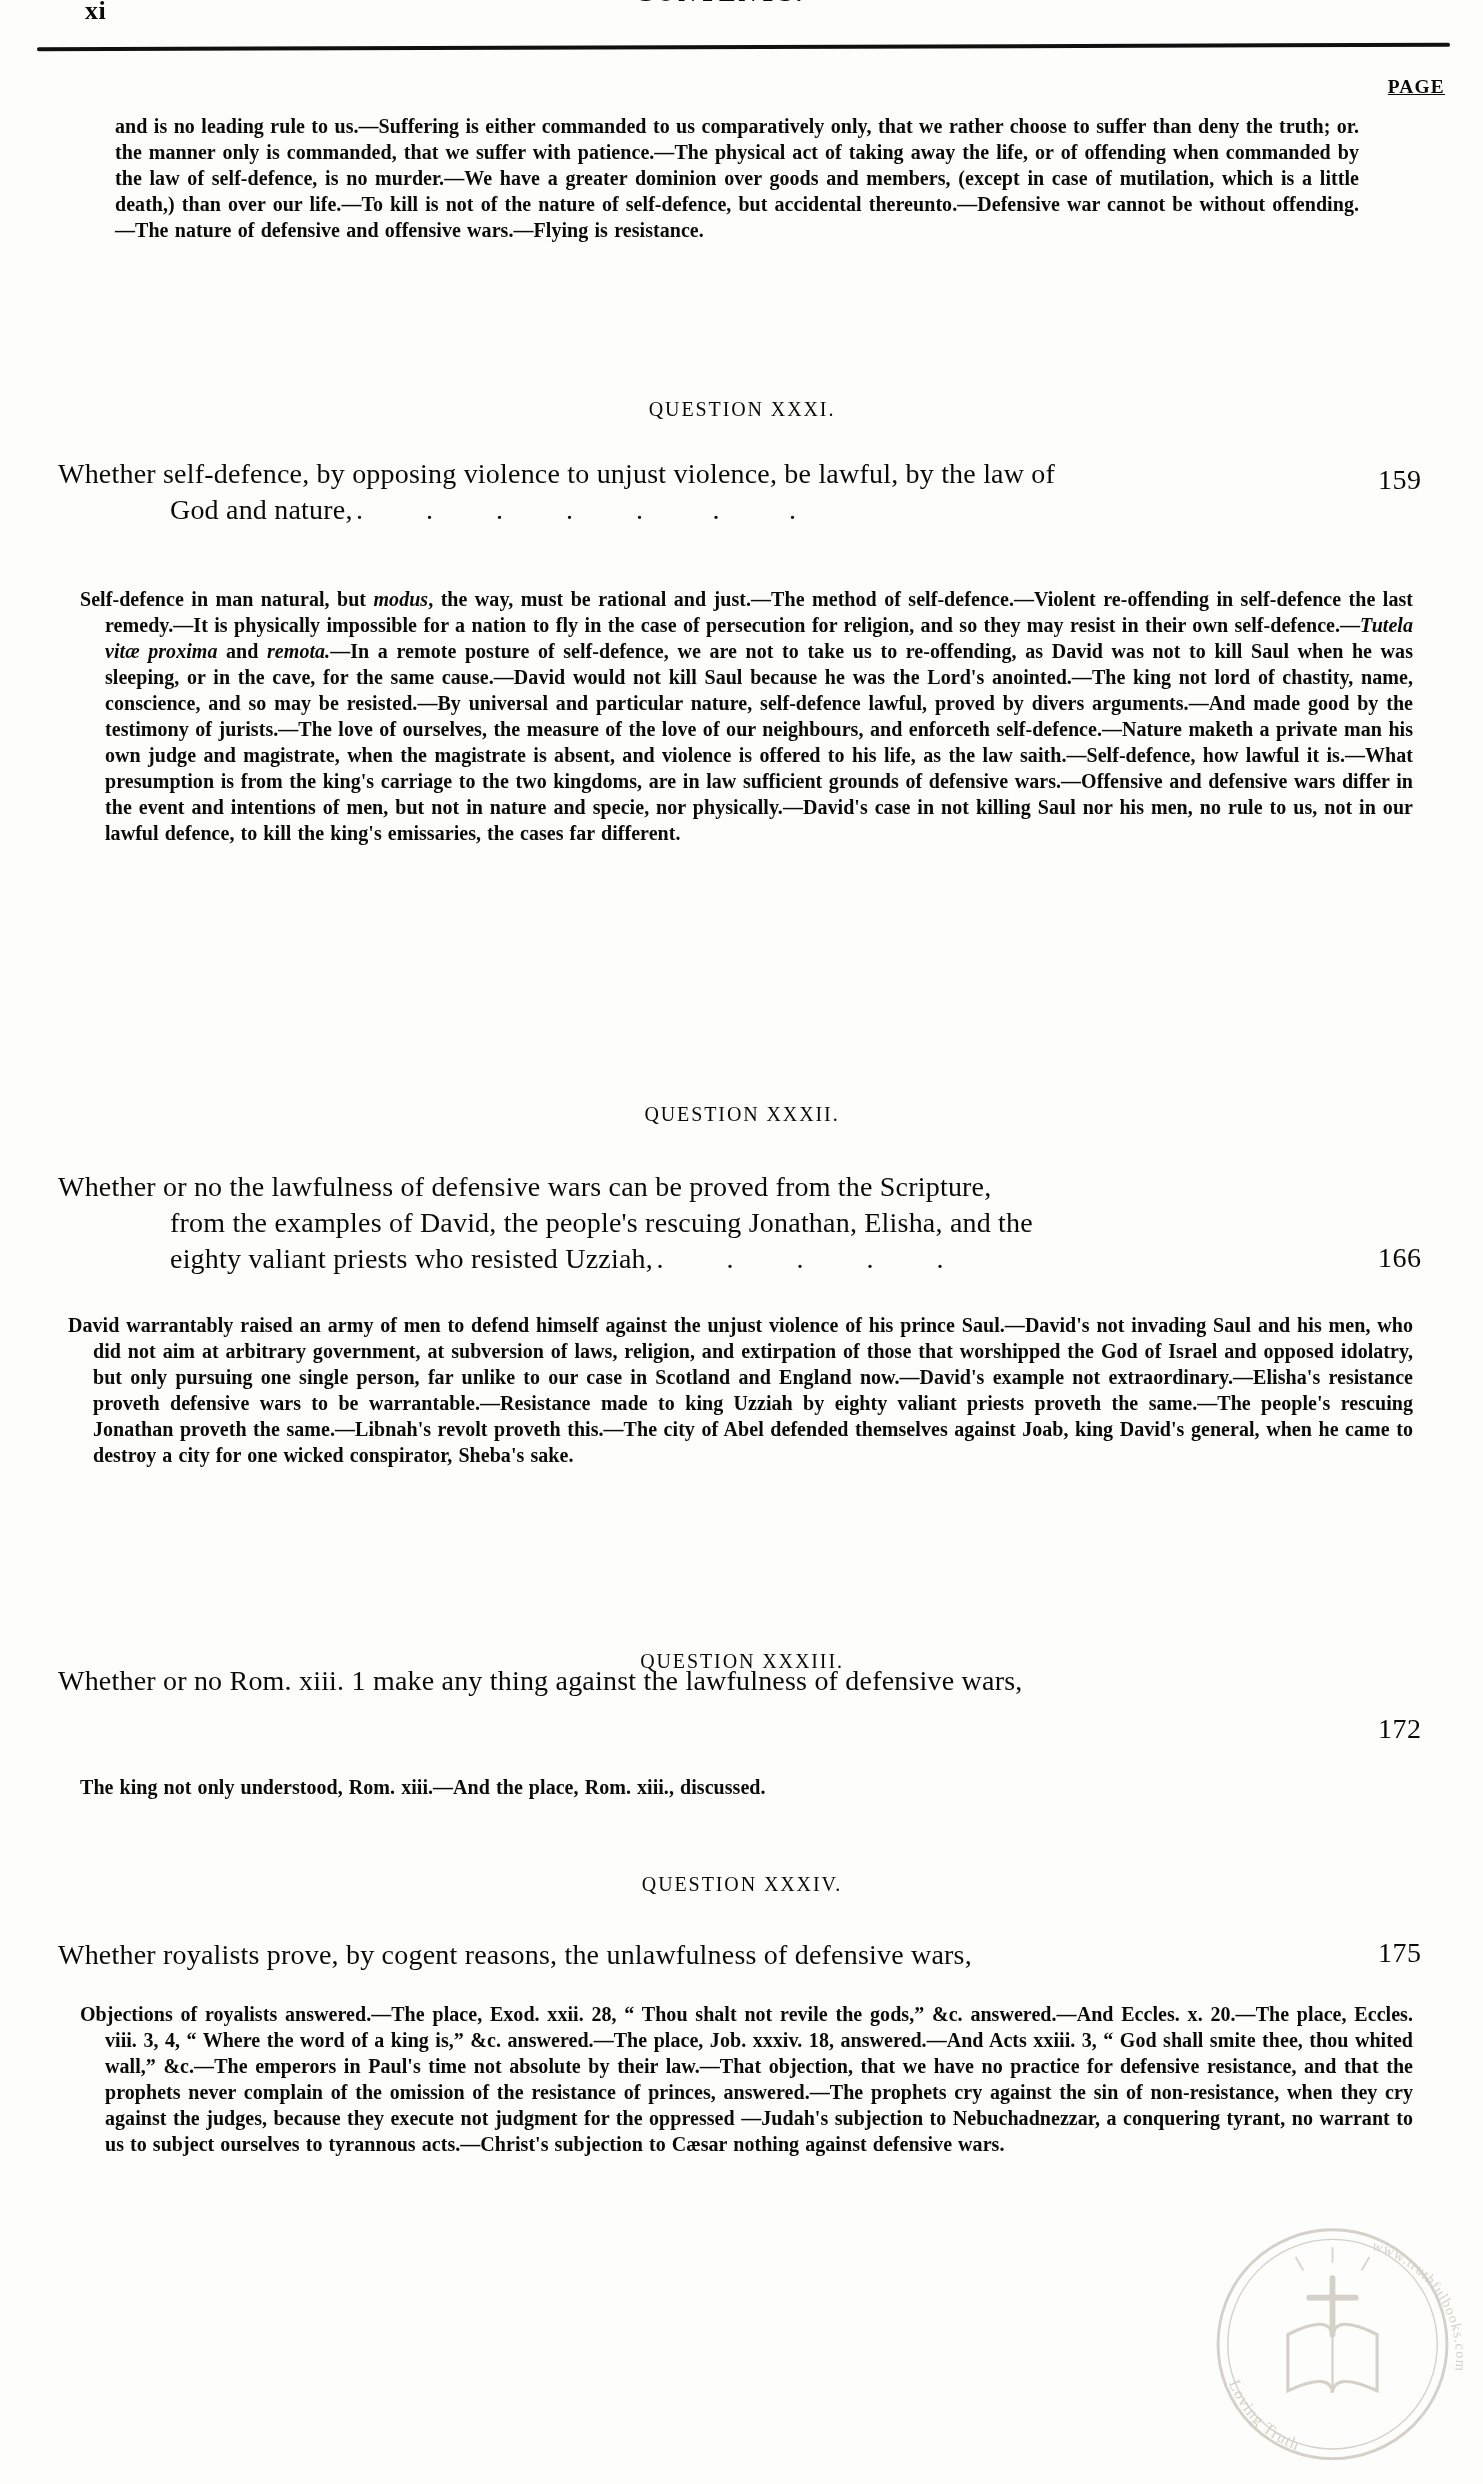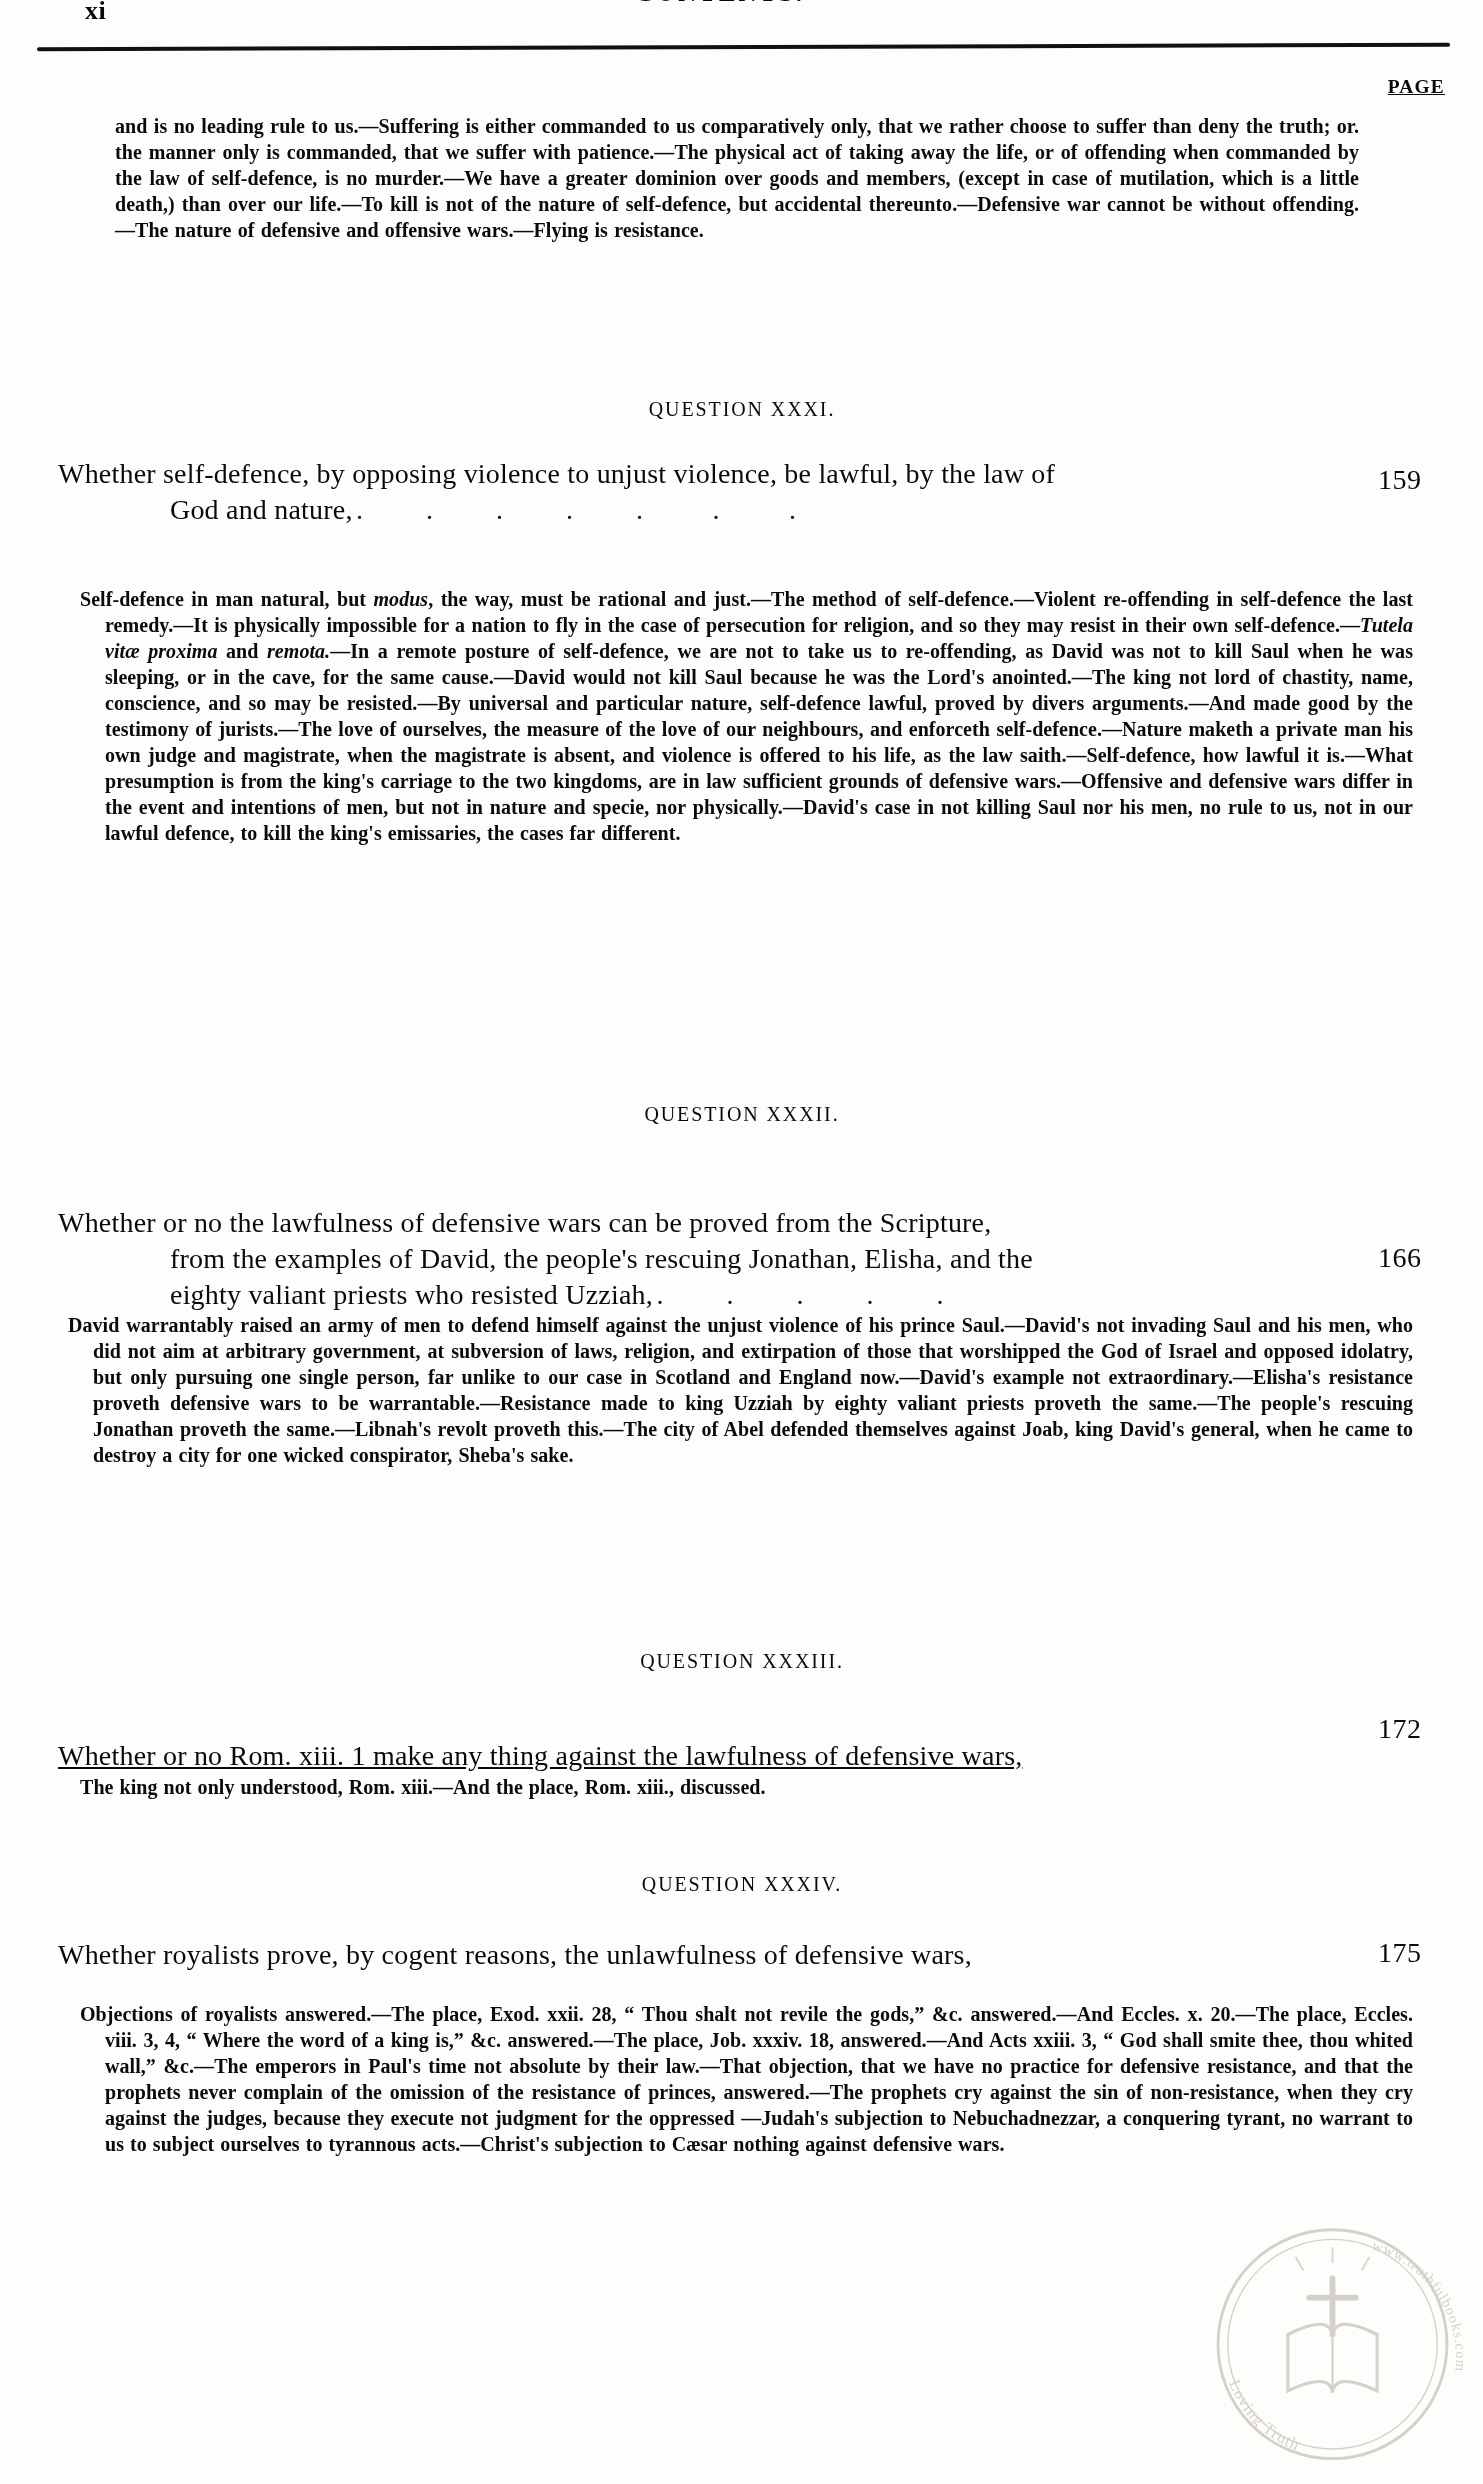--- a/index.html
+++ b/index.html
@@ -171,36 +171,36 @@
     </span>
   </div>
   <div class="folio-num" style="left:1378px; top:464px;">159</div>
 
   <div class="summary" style="left:80px; top:586px; width:1308px;">
     <span>Self-defence in man natural, but </span><i>modus</i><span>, the way, must be rational and just.—The method of self-defence.—Violent re-offending in self-defence the last remedy.—It is physically impossible for a nation to fly in the case of persecution for religion, and so they may resist in their own self-defence.—</span><i>Tutela vitæ proxima</i><span> and </span><i>remota.</i><span>—In a remote posture of self-defence, we are not to take us to re-offending, as David was not to kill Saul when he was sleeping, or in the cave, for the same cause.—David would not kill Saul because he was the Lord's anointed.—The king not lord of chastity, name, conscience, and so may be resisted.—By universal and particular nature, self-defence lawful, proved by divers arguments.—And made good by the testimony of jurists.—The love of ourselves, the measure of the love of our neighbours, and enforceth self-defence.—Nature maketh a private man his own judge and magistrate, when the magistrate is absent, and violence is offered to his life, as the law saith.—Self-defence, how lawful it is.—What presumption is from the king's carriage to the two kingdoms, are in law sufficient grounds of defensive wars.—Offensive and defensive wars differ in the event and intentions of men, but not in nature and specie, nor physically.—David's case in not killing Saul nor his men, no rule to us, not in our lawful defence, to kill the king's emissaries, the cases far different.</span>
   </div>
 
   <div class="qhead" style="top:1103px;">QUESTION XXXII.</div>
 
-  <div class="entry" style="left:58px; top:1169px; width:1261px;margin-top:36px;">
+  <div class="entry" style="left:58px; top:1169px; width:1261px;">
     <span class="ttl">
       <span>Whether or no the lawfulness of defensive wars can be proved from the Scripture,</span>
       <br>
       <span style="display:inline-block; width:56px;"></span><span>from the examples of David, the people's rescuing Jonathan, Elisha, and the</span>
       <br>
       <span style="display:inline-block; width:56px;"></span><span>eighty valiant priests who resisted Uzziah,</span><span class="leaders"><span class="dot">.</span><span class="dot">.</span><span class="dot">.</span><span class="dot">.</span><span class="dot">.</span></span>
     </span>
   </div>
   <div class="folio-num" style="left:1378px; top:1242px;">166</div>
 
   <div class="summary" style="left:68px; top:1312px; width:1320px;">David warrantably raised an army of men to defend himself against the unjust violence of his prince Saul.—David's not invading Saul and his men, who did not aim at arbitrary government, at subversion of laws, religion, and extirpation of those that worshipped the God of Israel and opposed idolatry, but only pursuing one single person, far unlike to our case in Scotland and England now.—David's example not extraordinary.—Elisha's resistance proveth defensive wars to be warrantable.—Resistance made to king Uzziah by eighty valiant priests proveth the same.—The people's rescuing Jonathan proveth the same.—Libnah's revolt proveth this.—The city of Abel defended themselves against Joab, king David's general, when he came to destroy a city for one wicked conspirator, Sheba's sake.</div>
 
   <div class="qhead" style="top:1650px;">QUESTION XXXIII.</div>
 
-  <div class="entry" style="left:58px; top:1738px; width:1291px;text-decoration:underline;">
+  <div class="entry" style="left:58px; top:1663px; width:1291px;">
     <span class="ttl">
       <span>Whether or no Rom. xiii. 1 make any thing against the lawfulness of defensive wars,</span>
     </span>
   </div>
   <div class="folio-num" style="left:1378px; top:1713px;">172</div>
 
   <div class="summary" style="left:80px; top:1774px; width:1308px; text-indent:0; padding-left:0;">The king not only understood, Rom. xiii.—And the place, Rom. xiii., discussed.</div>
 
   <div class="qhead" style="top:1873px;">QUESTION XXXIV.</div>
 

